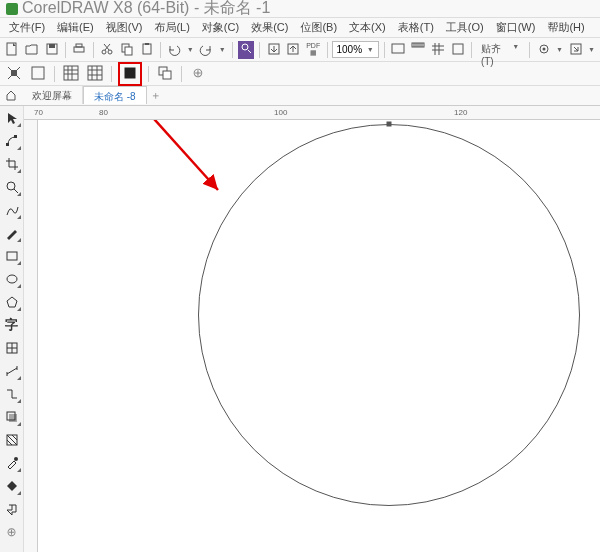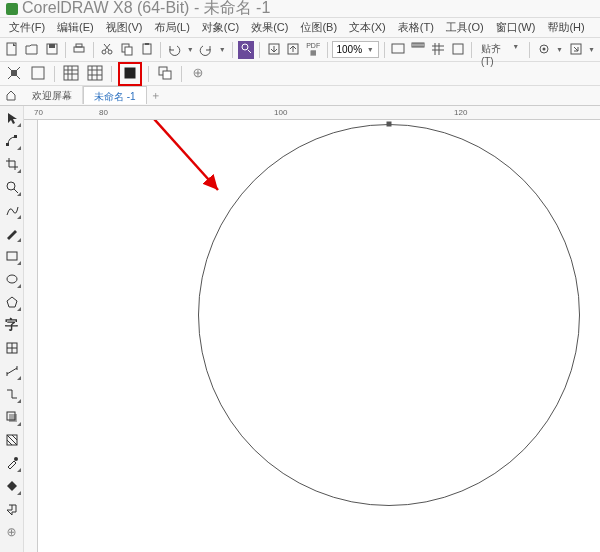--- a/index.html
+++ b/index.html
@@ -375,21 +375,21 @@
   <div class="tbtn" style="font-size:13px;color:#888">⊕</div>
 </div>
 
 <div class="tabstrip">
   <div class="hometab">
     <svg width="12" height="12">
         <path d="M2 6 L6 2 L10 6 L10 11 L2 11 Z" fill="none" stroke="#555"></path>
       </svg>
   </div>
   <div class="tab">欢迎屏幕</div>
-  <div class="tab active">未命名 -1</div>
+  <div class="tab active">未命名 -8</div>
   <div class="addtab">＋</div>
 </div>
 
 <div class="workspace">
 
   <div class="toolpanel">
     <div class="tool fly">
         <svg width="14" height="14">
           <path d="M3 2 L3 12 L6 9 L8 13 L10 12 L8 8 L12 8 Z" fill="#333"></path>
         </svg>

